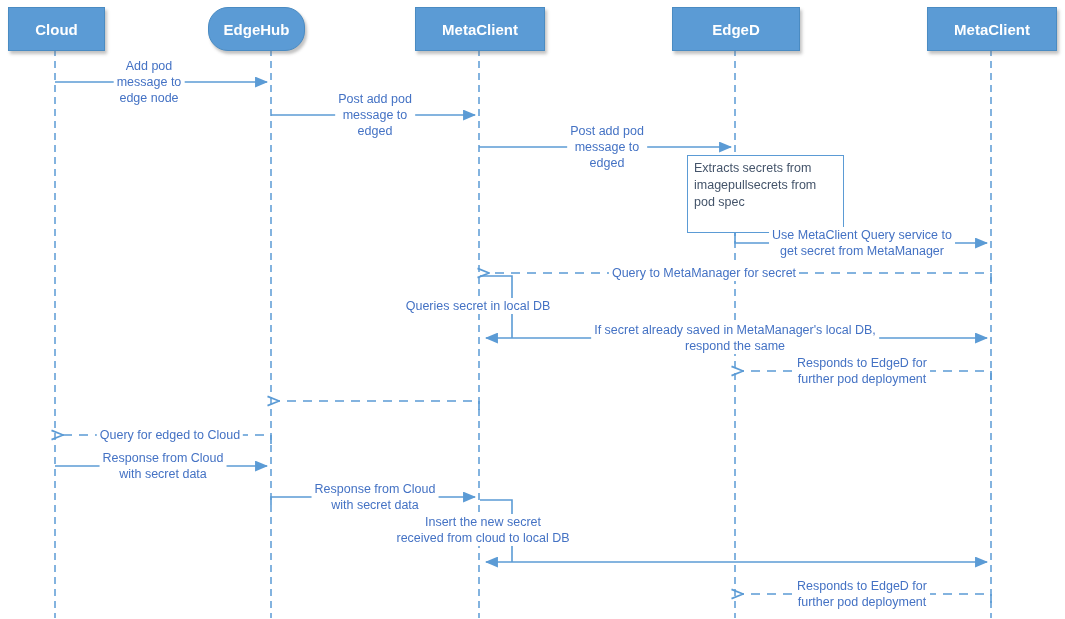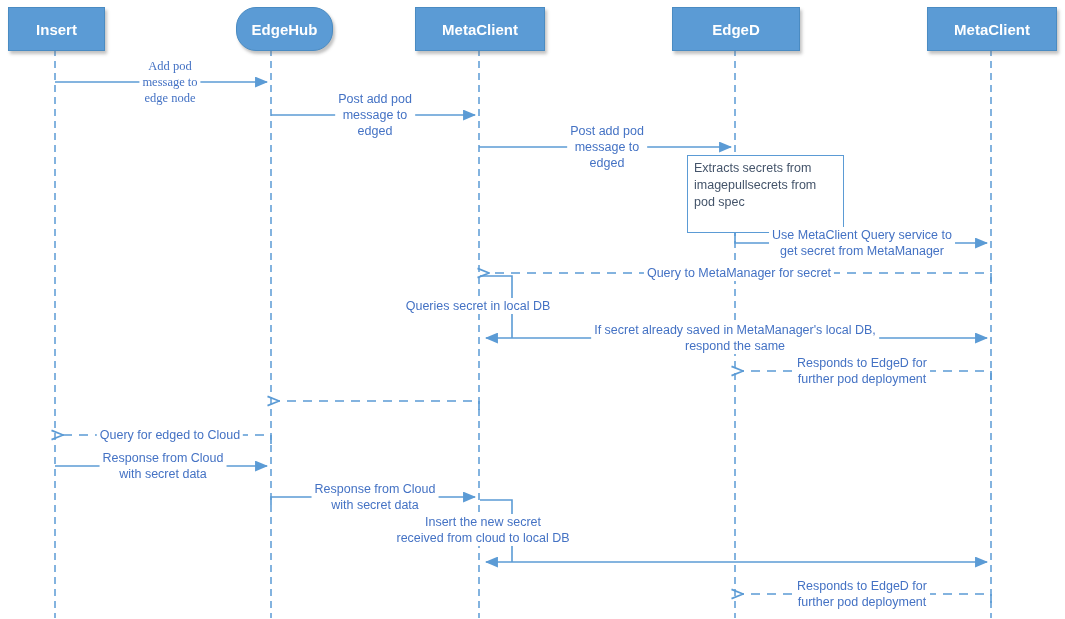--- a/index.html
+++ b/index.html
@@ -62,42 +62,42 @@
       <path d="M479 410 L479 401 L278 401" stroke-dasharray="9 7" marker-end="url(#arrOpen)"></path>
       <path d="M271 444 L271 435 L62 435" stroke-dasharray="9 7" marker-end="url(#arrOpen)"></path>
       <path d="M55 466 L267 466" marker-end="url(#arrFill)"></path>
       <path d="M271 505 L271 497 L475 497" marker-end="url(#arrFill)"></path>
       <path d="M480 500 L512 500 L512 562"></path>
       <path d="M486 562 L987 562" marker-start="url(#arrFill)" marker-end="url(#arrFill)"></path>
       <path d="M991 603 L991 594 L742 594" stroke-dasharray="9 7" marker-end="url(#arrOpen)"></path>
     </g>
   </svg>
 
-  <div class="actor" style="left:8px;width:95px;">Insert</div>
-  <div class="actor" style="left:236px;width:95px;border-radius:20px;">EdgeHub</div>
+  <div class="actor" style="left:8px;width:95px;">Cloud</div>
+  <div class="actor" style="left:208px;width:95px;border-radius:20px;">EdgeHub</div>
   <div class="actor" style="left:415px;width:128px;">MetaClient</div>
   <div class="actor" style="left:672px;width:126px;">EdgeD</div>
   <div class="actor" style="left:927px;width:128px;">MetaClient</div>
 
   <div class="note">Extracts secrets from
 imagepullsecrets from
 pod spec</div>
 
-  <div class="msg-label" style="left:170px;top:82px;font-family:Liberation Serif, serif;">Add pod
+  <div class="msg-label" style="left:149px;top:82px;">Add pod
 message to
 edge node</div>
   <div class="msg-label" style="left:375px;top:115px;">Post add pod
 message to
 edged</div>
   <div class="msg-label" style="left:607px;top:147px;">Post add pod
 message to
 edged</div>
   <div class="msg-label" style="left:862px;top:243px;">Use MetaClient Query service to
 get secret from MetaManager</div>
-  <div class="msg-label" style="left:739px;top:273px;text-align:right;">Query to MetaManager for secret</div>
+  <div class="msg-label" style="left:704px;top:273px;text-align:right;">Query to MetaManager for secret</div>
   <div class="msg-label" style="left:478px;top:306px;">Queries secret in local DB</div>
   <div class="msg-label" style="left:735px;top:338px;">If secret already saved in MetaManager's local DB,
 respond the same</div>
   <div class="msg-label" style="left:862px;top:371px;">Responds to EdgeD for
 further pod deployment</div>
   <div class="msg-label" style="left:170px;top:435px;">Query for edged to Cloud</div>
   <div class="msg-label" style="left:163px;top:466px;">Response from Cloud
 with secret data</div>
   <div class="msg-label" style="left:375px;top:497px;">Response from Cloud
 with secret data</div>

